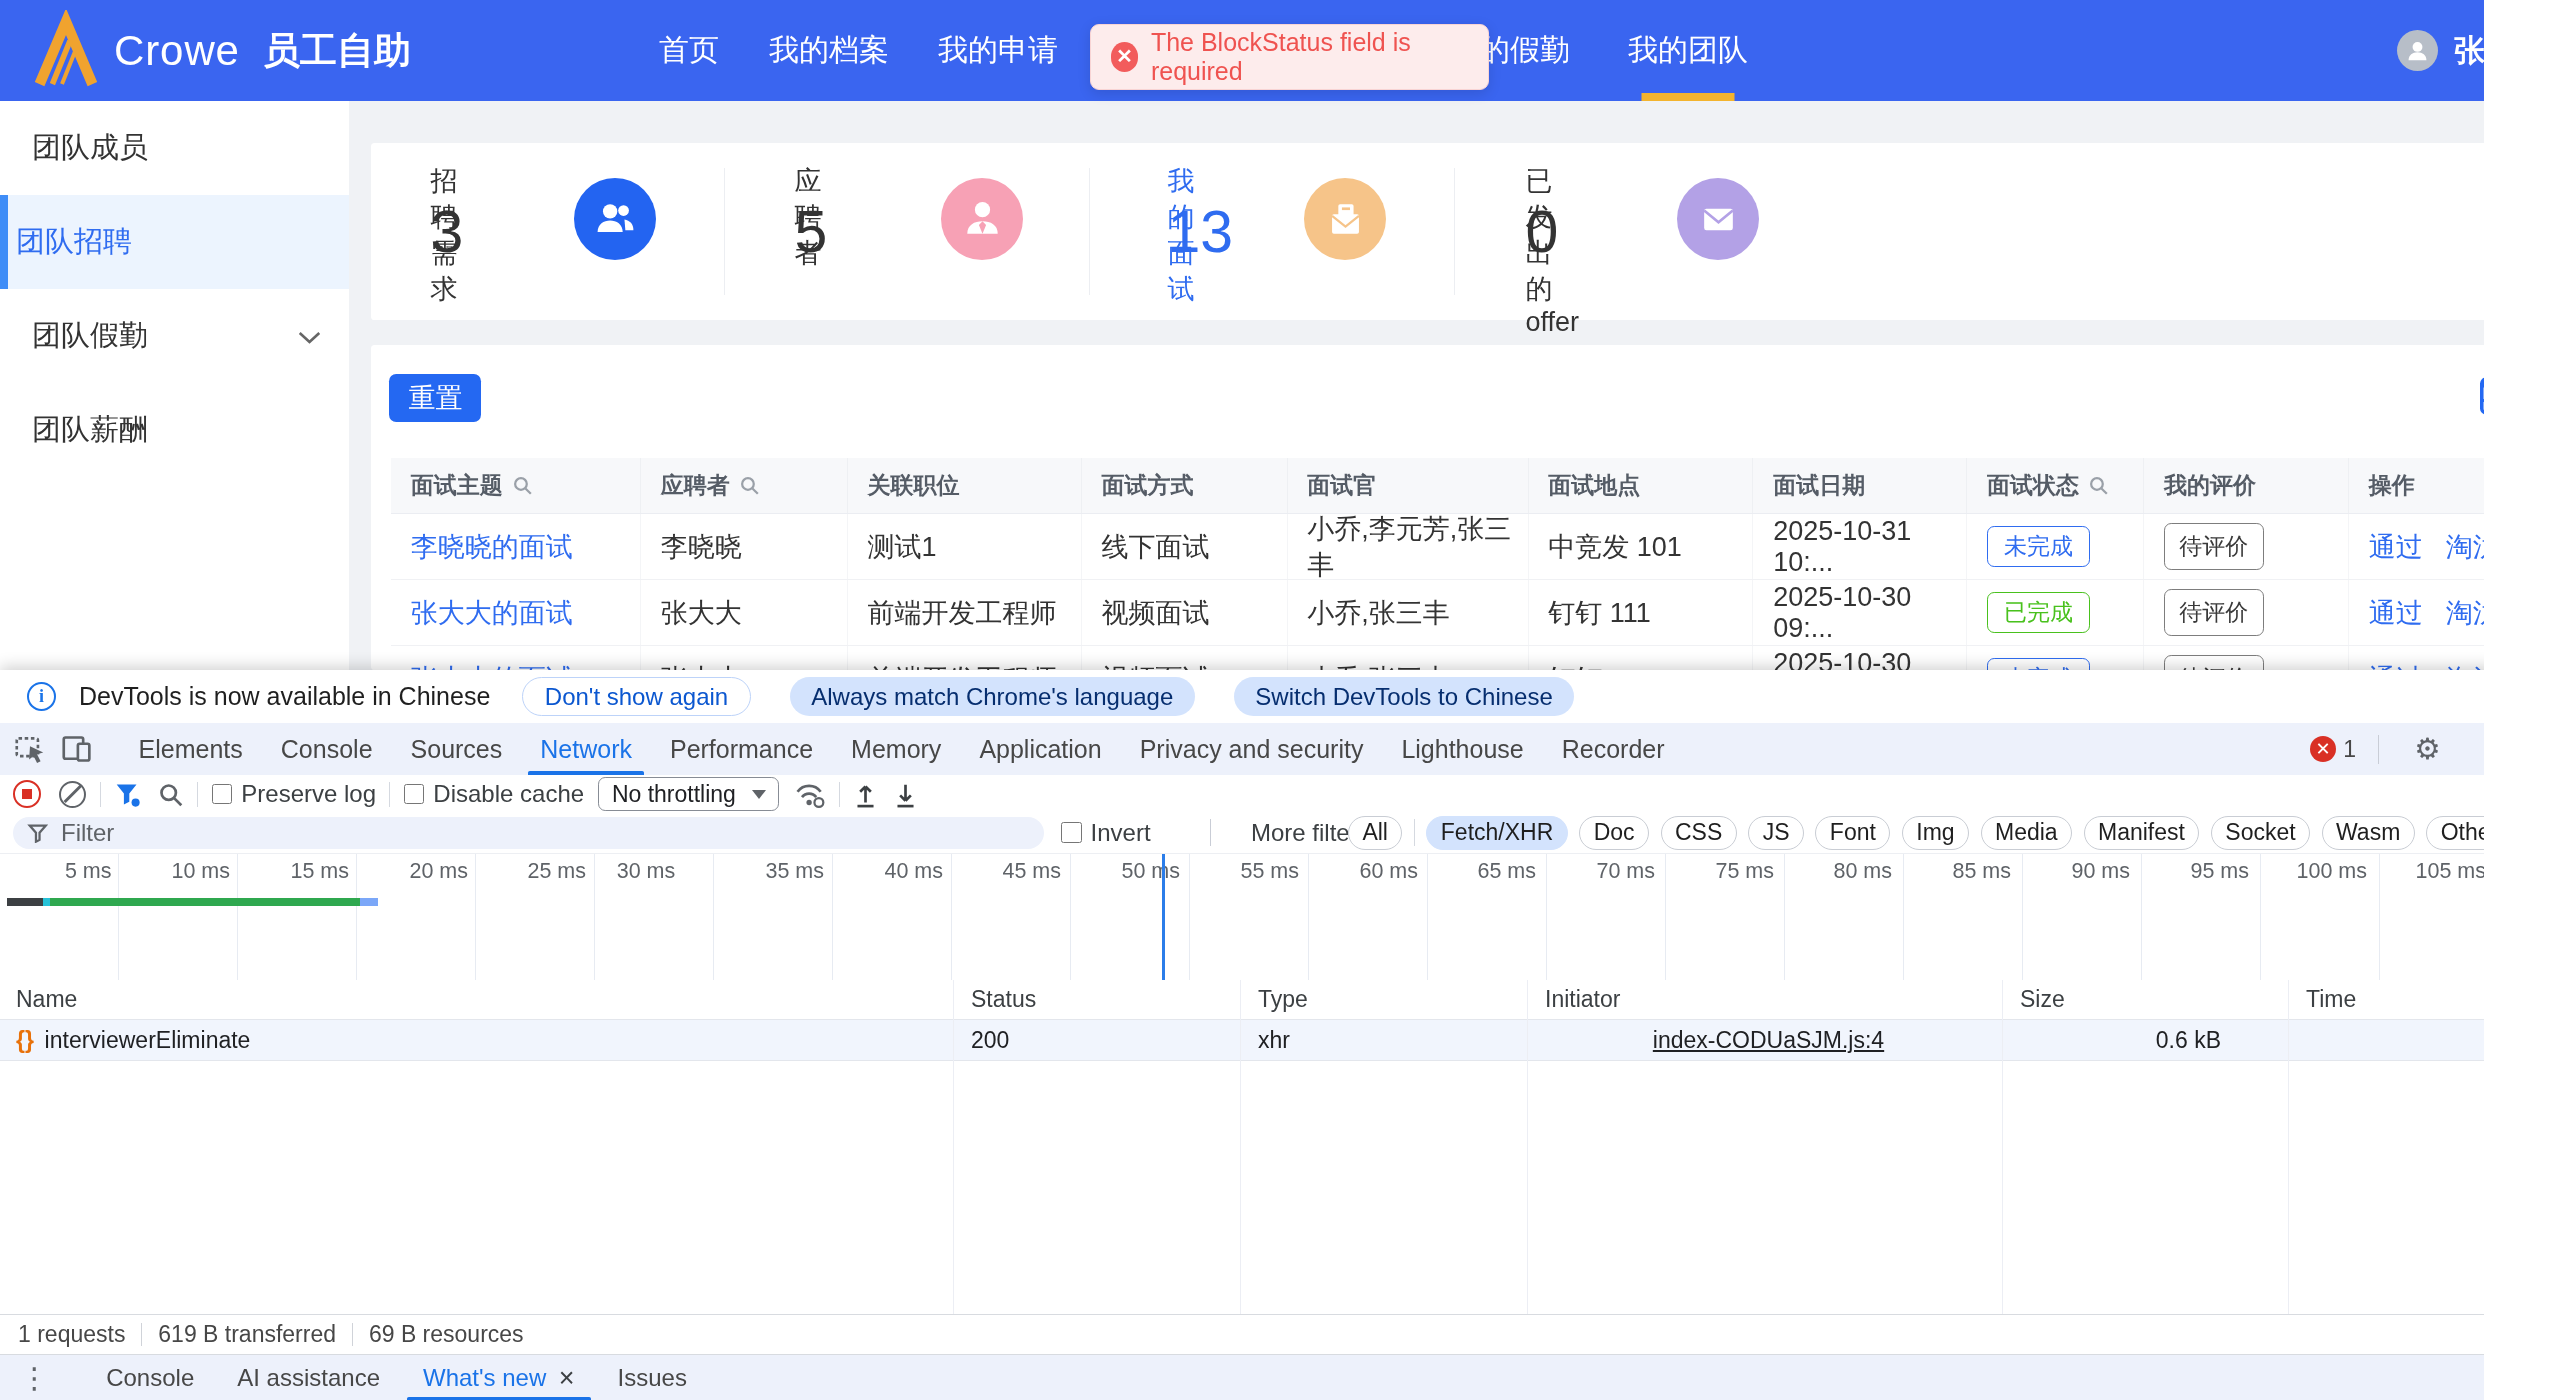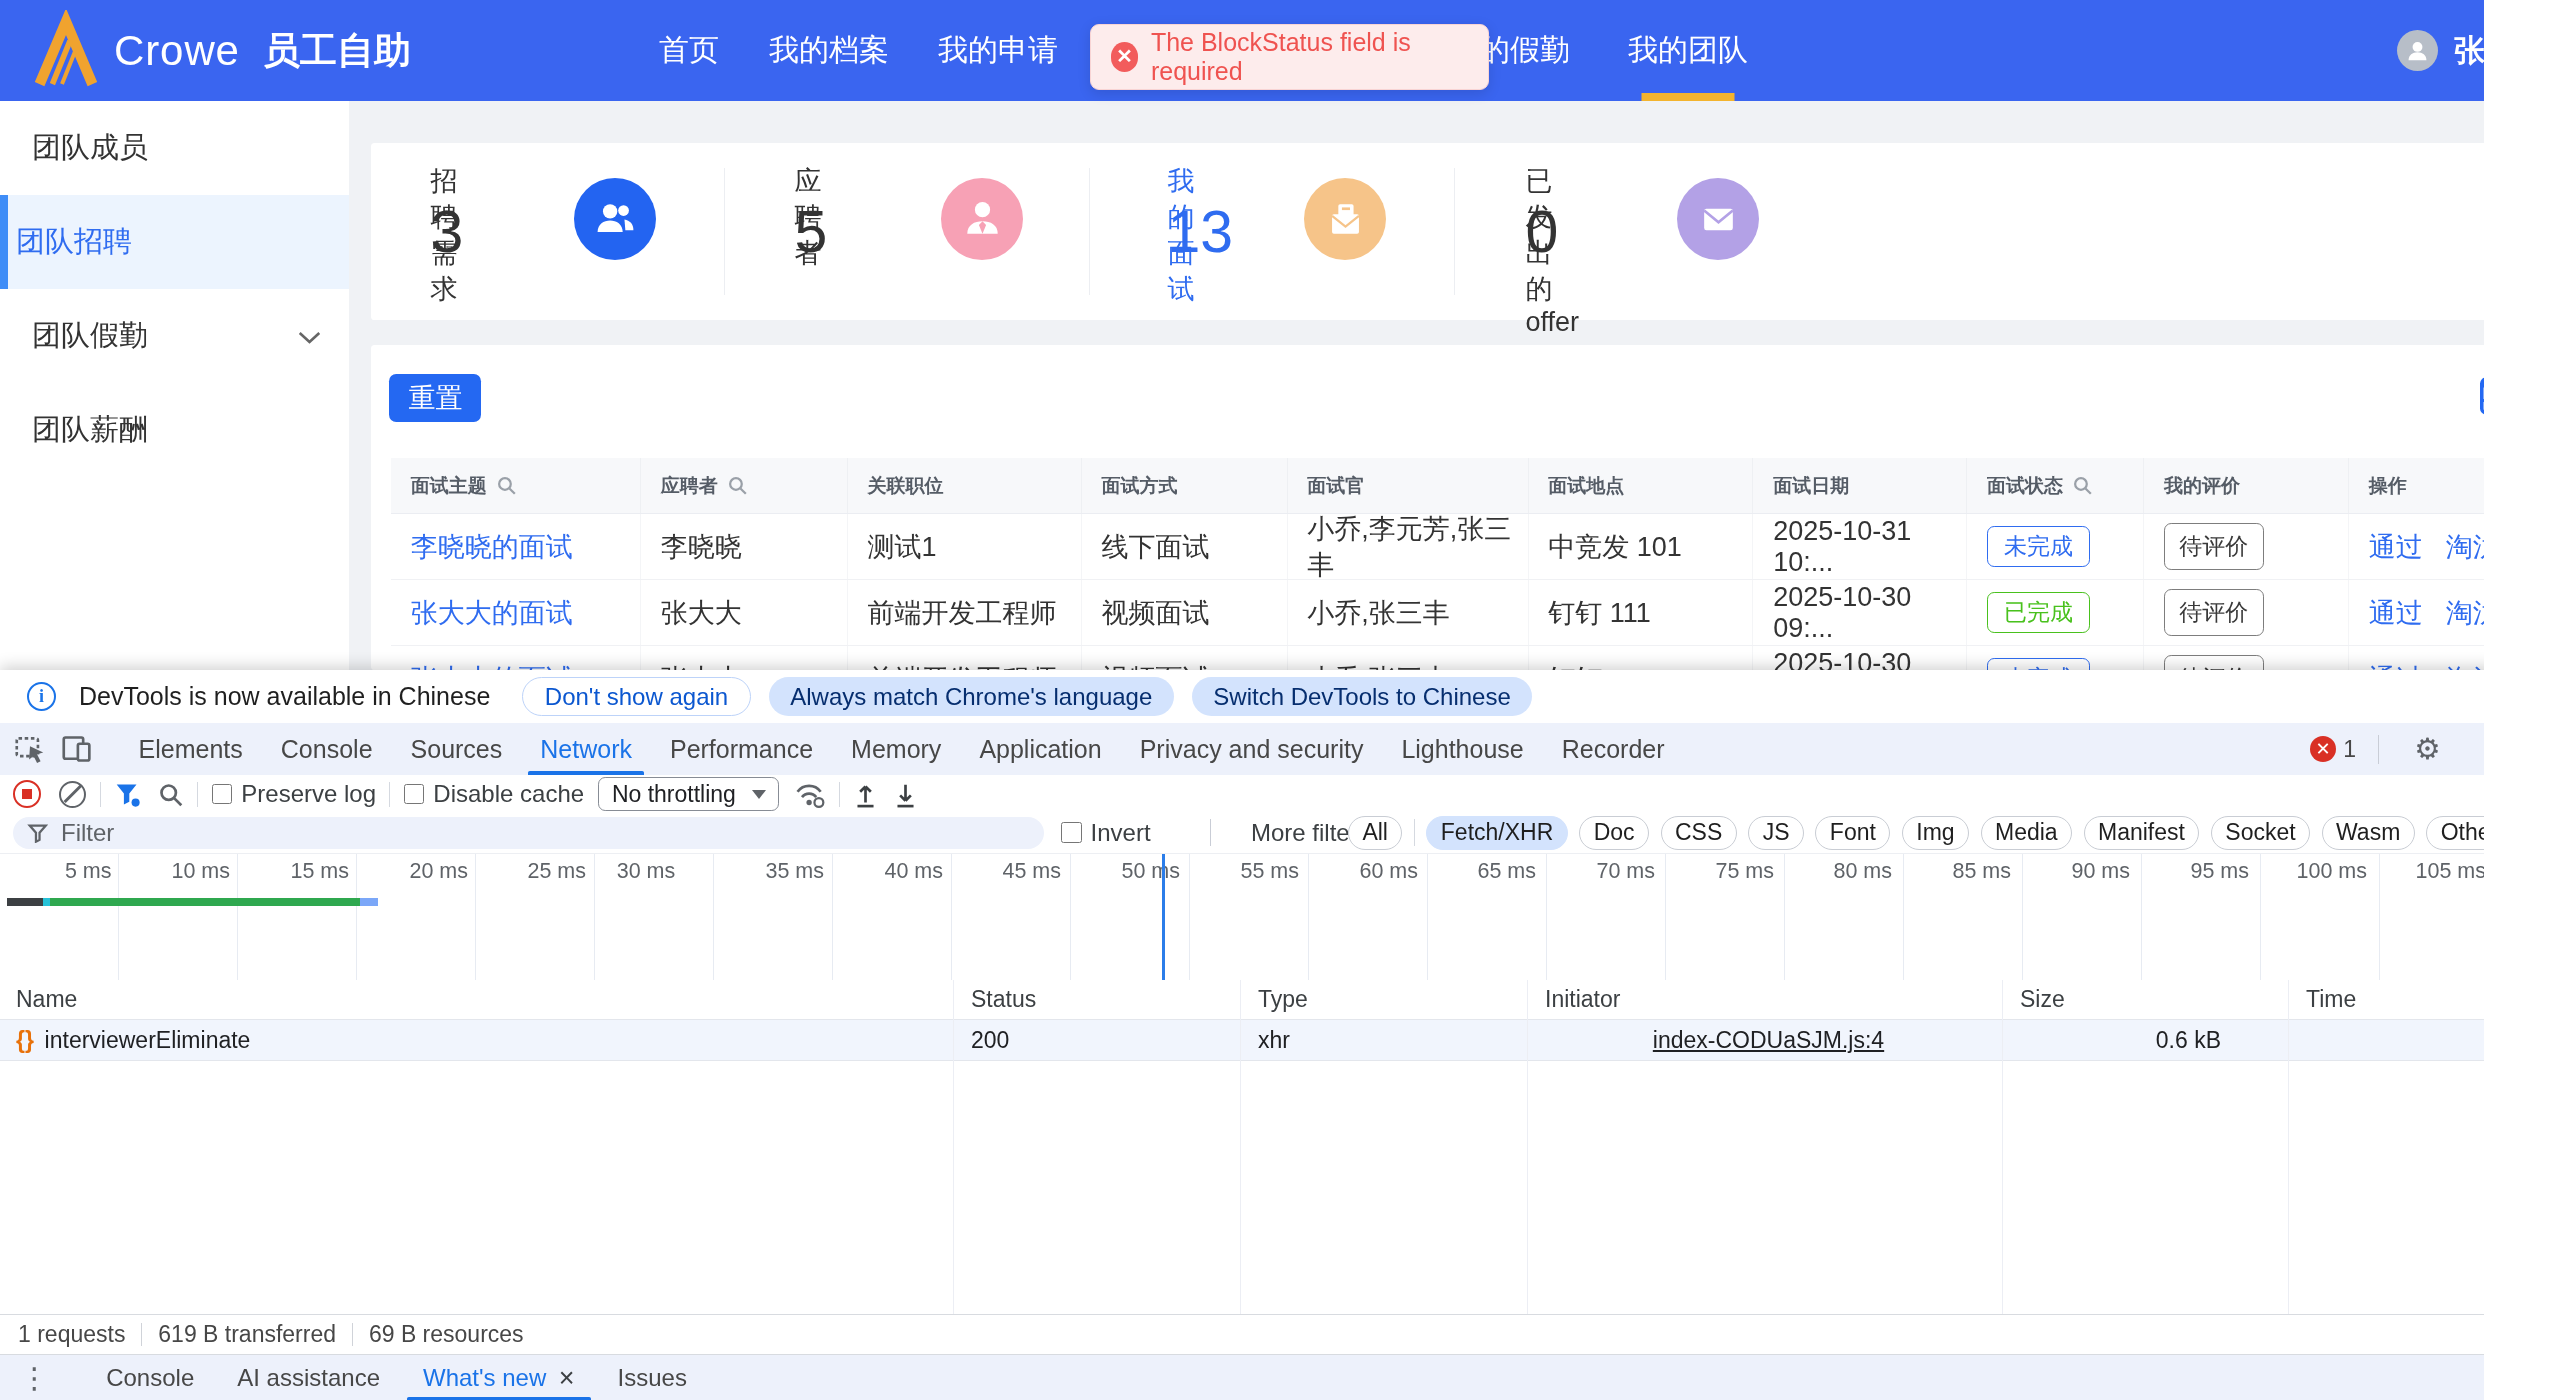--- a/index.html
+++ b/index.html
@@ -36,21 +36,21 @@
   .stat-label{position:absolute;top:19.7px;font-size:27px;color:#333;}
   .stat-value{position:absolute;top:55px;font-size:59px;color:#333;}
   .stat-circle{position:absolute;top:35px;width:82px;height:82px;border-radius:50%;display:flex;align-items:center;justify-content:center;}
 
   .table-card{position:absolute;left:22.4px;top:244px;width:2205px;height:325px;background:#fff;border-radius:3.6px;overflow:hidden;}
   .reset-btn{position:absolute;left:18px;top:29px;width:92px;height:48px;background:#2468f2;color:#fff;font-size:27px;border:none;border-radius:7.2px;cursor:pointer;}
   .grid-btn{position:absolute;left:2109px;top:32px;width:39px;height:38px;background:none;border:none;cursor:pointer;padding:0;}
   .itable{position:absolute;left:19.7px;top:113px;width:2152px;}
   .thead,.trow{display:flex;}
   .thead{background:#f7f8fa;height:55px;border-bottom:0.9px solid #ebedf2;}
-  .th{display:flex;align-items:center;padding-left:19.7px;font-size:19px;color:#555c66;font-weight:700;border-right:0.9px solid #eef0f3;box-sizing:border-box;}
+  .th{display:flex;align-items:center;padding-left:19.7px;font-size:23px;color:#555c66;font-weight:700;border-right:0.9px solid #eef0f3;box-sizing:border-box;}
   .th .search-icon{margin-left:9px;display:flex;cursor:pointer;}
   .trow{height:65px;border-bottom:0.9px solid #f0f1f4;}
   .tcell{display:flex;align-items:center;padding-left:19.7px;font-size:27px;color:#333;border-right:0.9px solid #f4f5f7;box-sizing:border-box;overflow:hidden;}
   .cell-link{color:#2f6cf0;text-decoration:none;cursor:pointer;}
   .tag{font-size:23px;padding:3.6px 16px;border-radius:7.2px;background:#fff;white-space:nowrap;}
   .tag-blue{color:#2f6cf0;border:1.3px solid #2f6cf0;}
   .tag-green{color:#49c11d;border:1.3px solid #49c11d;}
   .eval-btn{font-size:23px;color:#3a3a3a;border:1.3px solid #7d7d7d;border-radius:7.2px;padding:7.2px 14.3px;cursor:pointer;background:#fff;white-space:nowrap;}
   .actions a{color:#2f6cf0;font-size:27px;text-decoration:none;margin-right:23px;cursor:pointer;white-space:nowrap;}
 
@@ -431,21 +431,21 @@
 
   <div class="pg-scroll">
     <div class="pg-thumb"></div>
   </div>
 
   <section class="devtools">
 
     <div class="dt-notice">
       <span class="info-icon">i</span>
       <span class="dt-notice-text">DevTools is now available in Chinese</span>
-      <span style="display:flex;">
+      <span style="display:flex;gap:21px;">
           <button class="pill outline">Don't show again</button>
           <button class="pill tonal">Always match Chrome's language</button>
           <button class="pill tonal">Switch DevTools to Chinese</button>
         </span>
       <button class="dt-close">×</button>
     </div>
 
     <div class="dt-tabbar">
       <button class="icon-btn">
         <svg width="32" height="30" viewBox="0 0 36 34">

